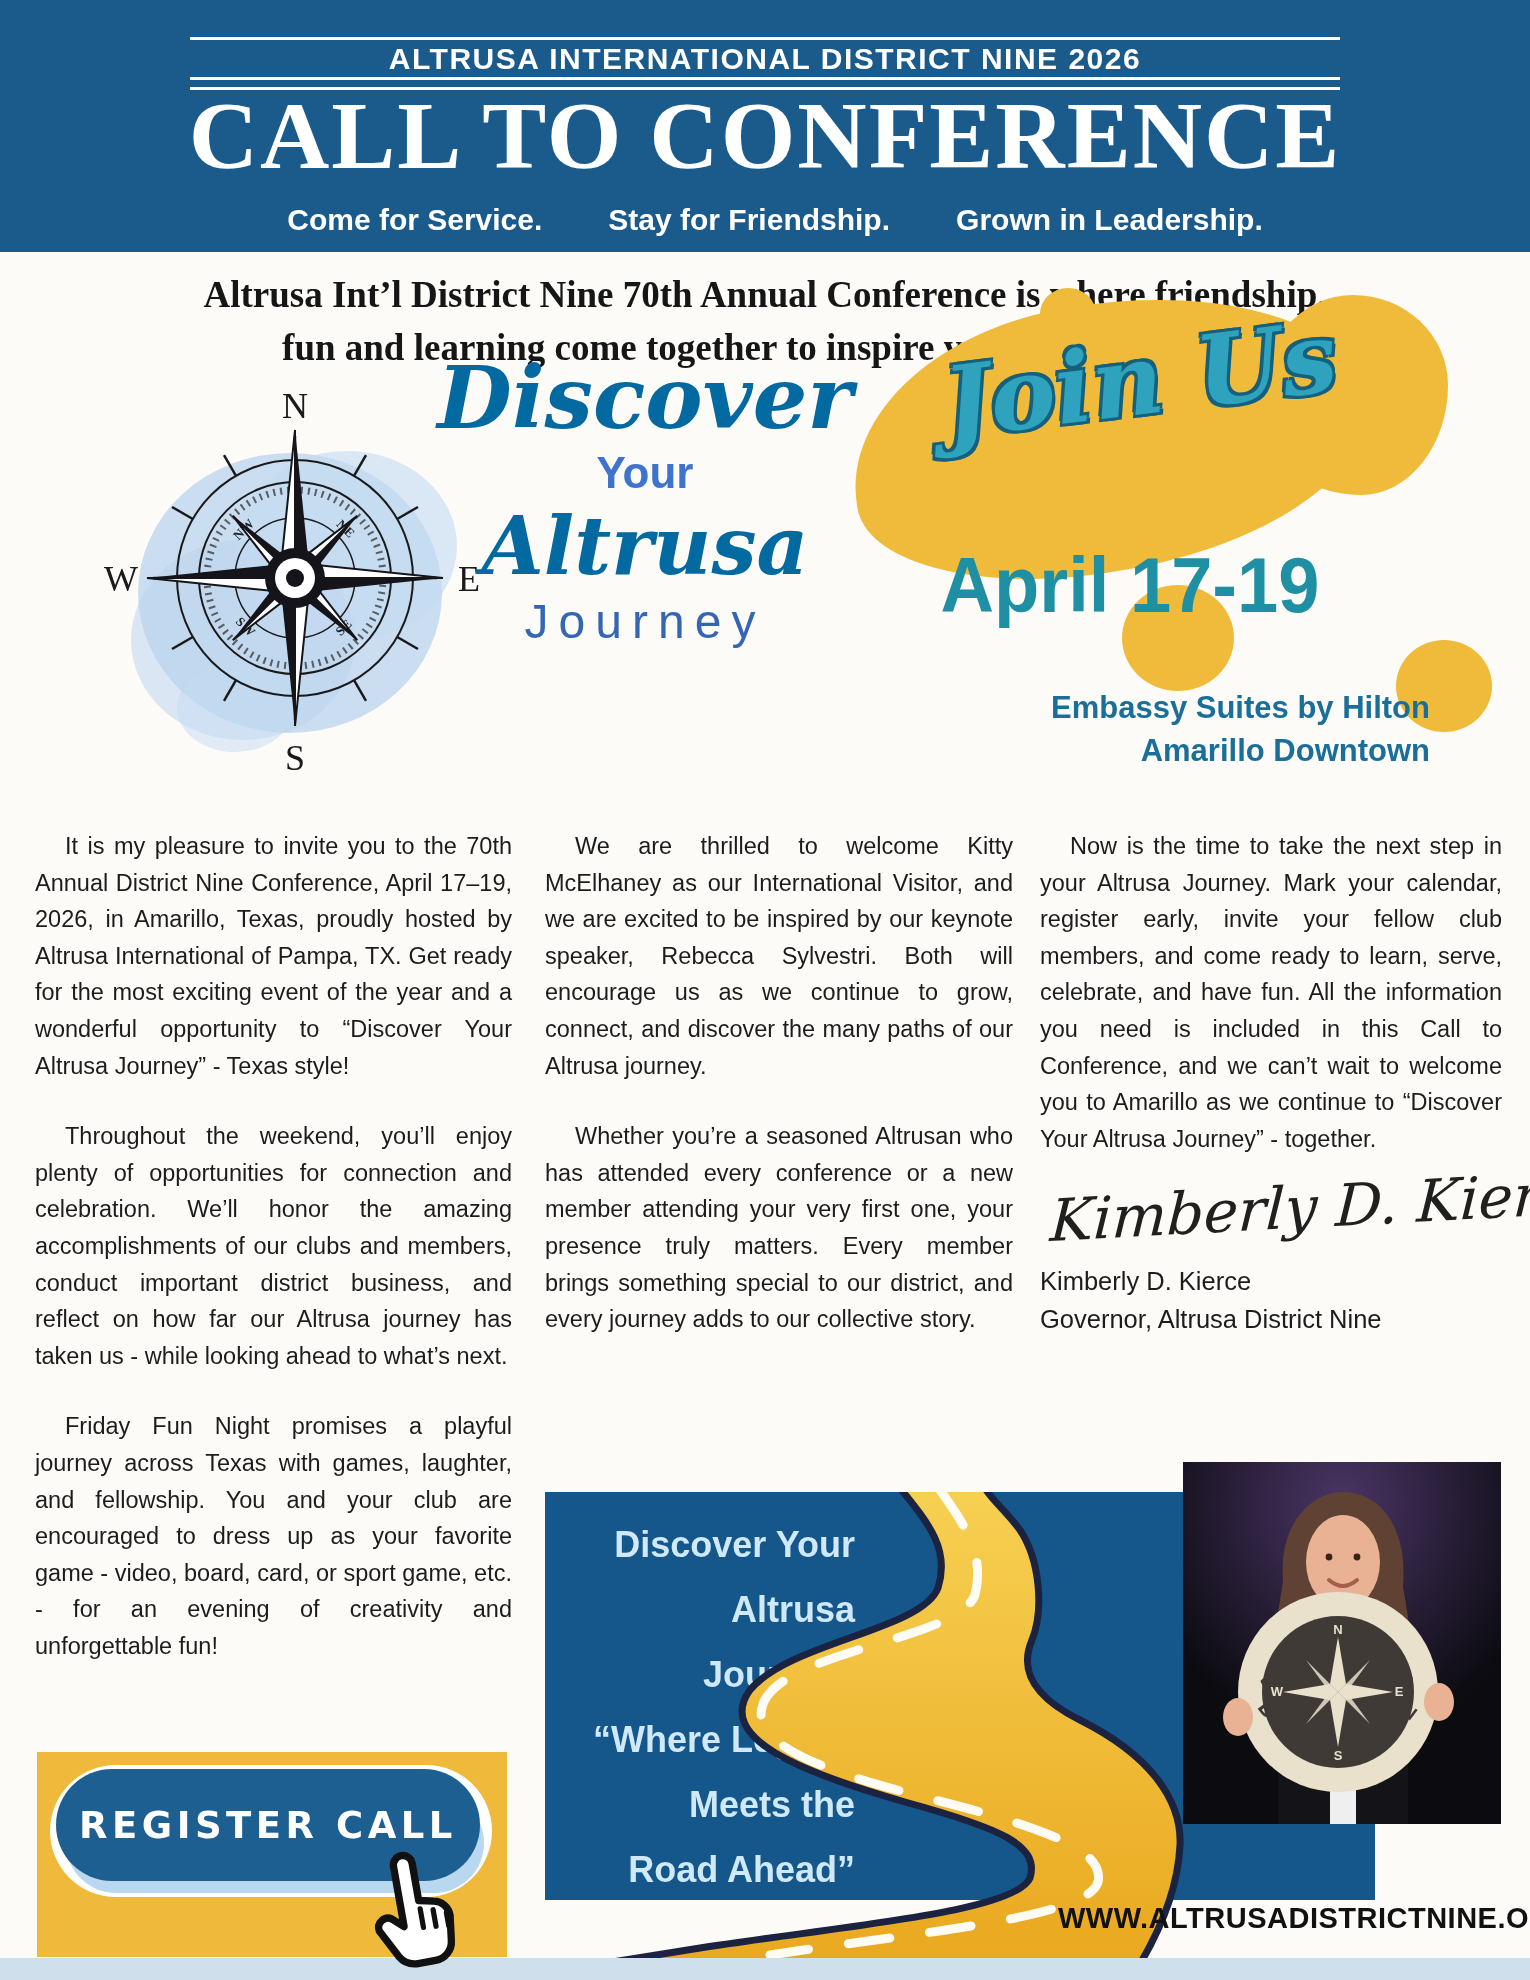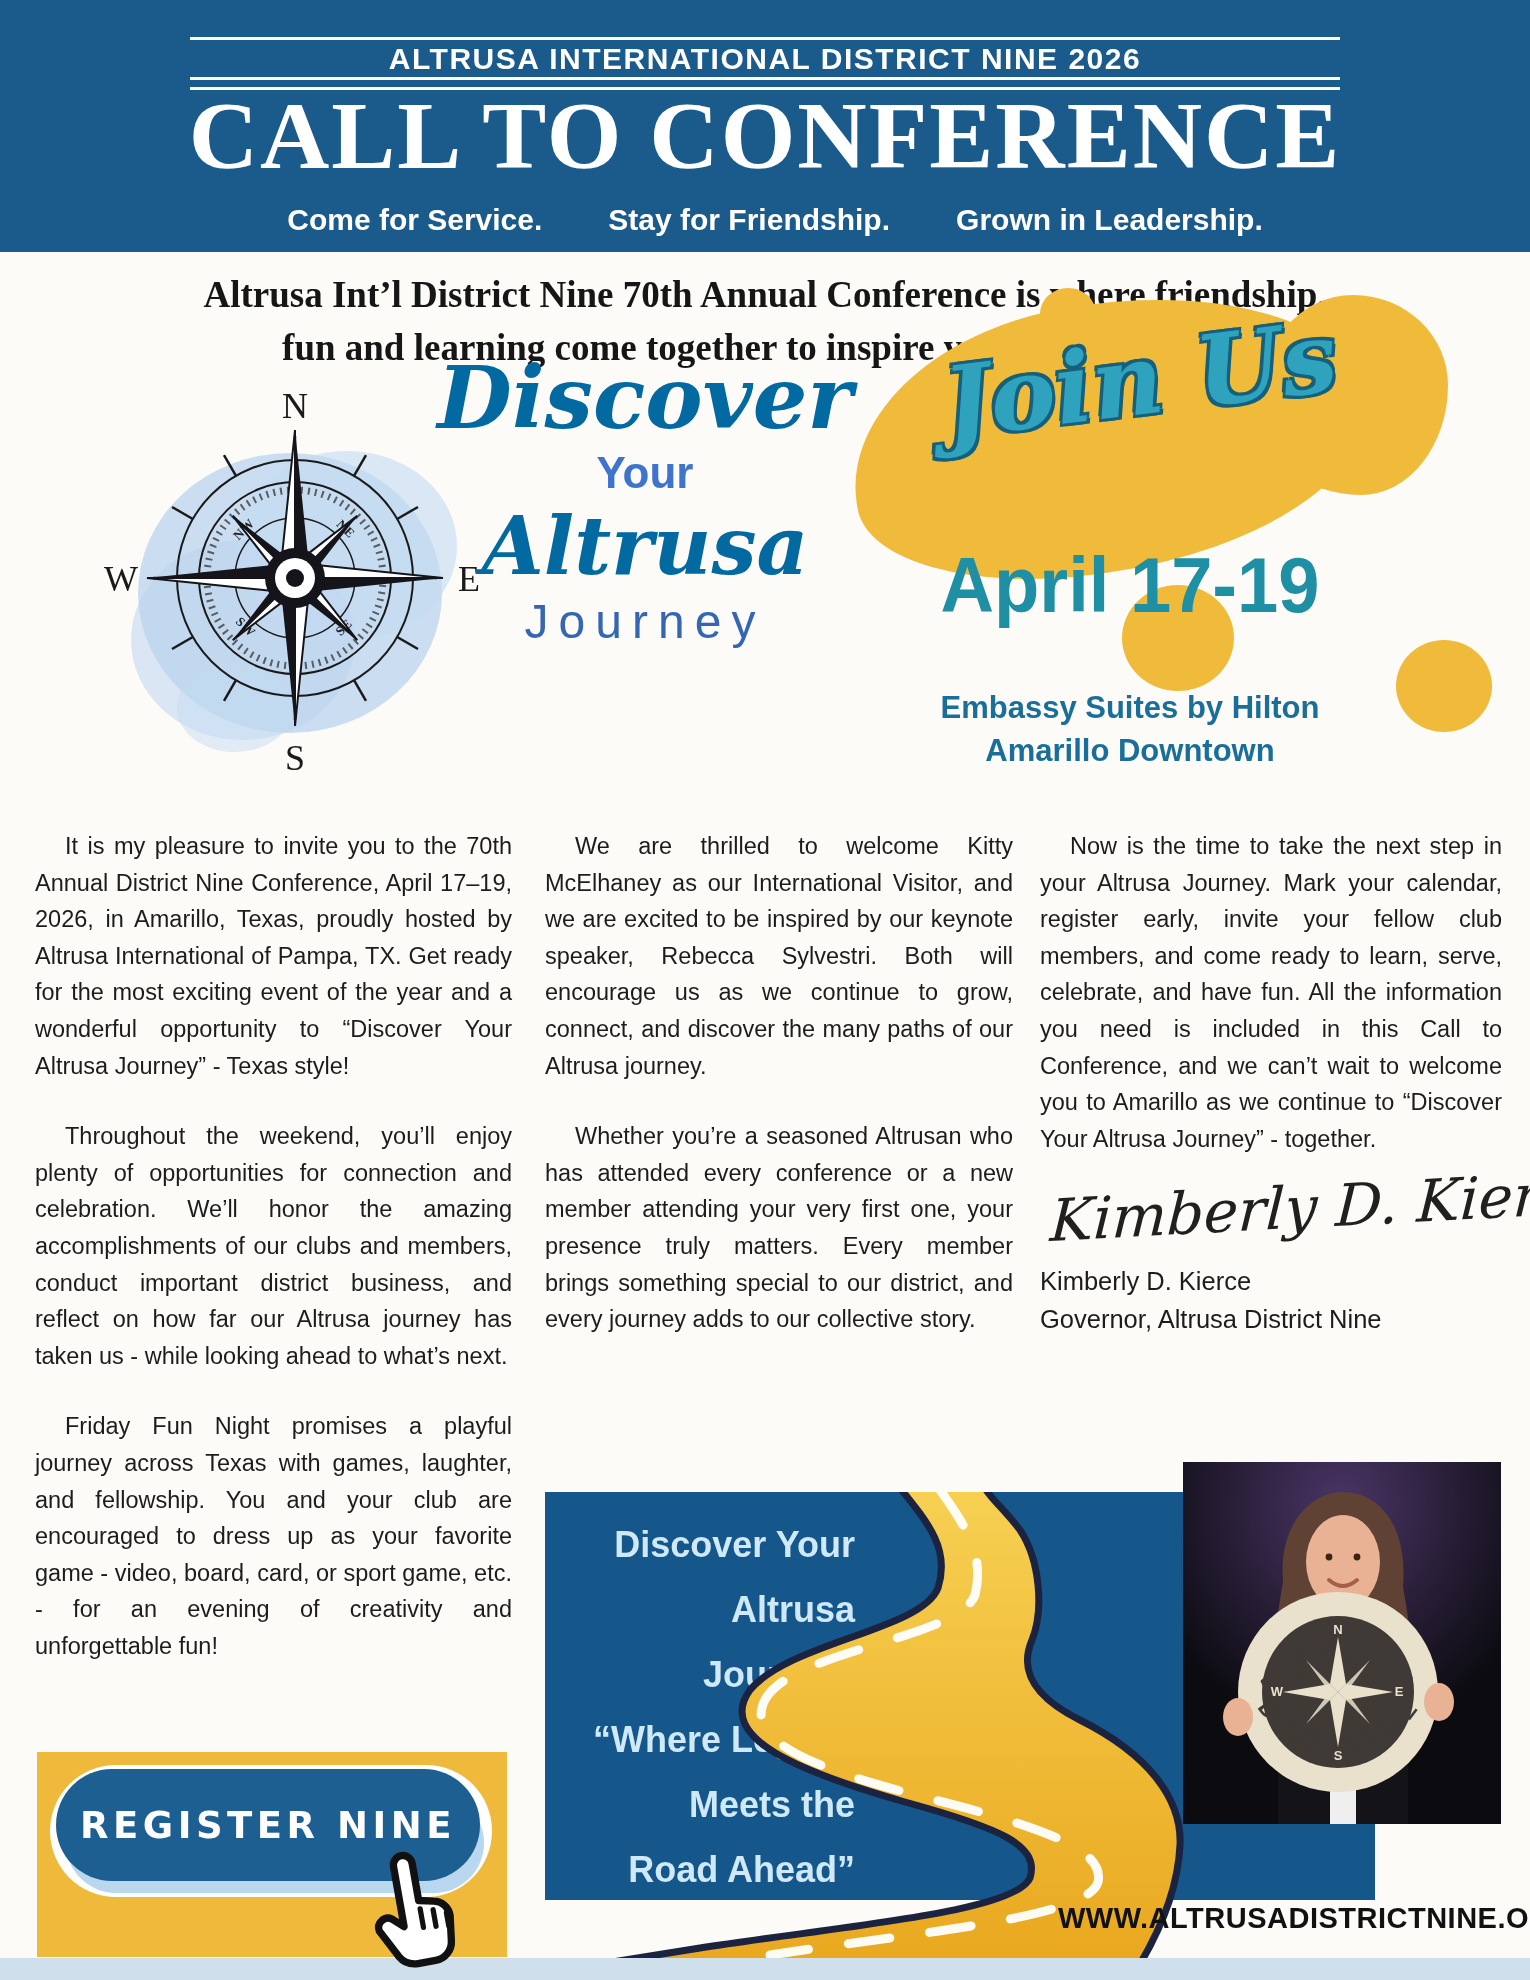--- a/index.html
+++ b/index.html
@@ -37,21 +37,21 @@
   .blob2{left:1258px;top:295px;width:190px;height:200px;border-radius:50% 50% 46% 54%/55% 45% 55% 45%;}
   .blob3{left:1122px;top:585px;width:112px;height:106px;border-radius:50%;}
   .blob4{left:1396px;top:640px;width:96px;height:92px;border-radius:50%;}
   .blob5{left:1040px;top:288px;width:56px;height:52px;border-radius:50%;}
   .join-script{position:absolute;left:860px;top:322px;width:560px;text-align:center;
          font-family:"DejaVu Serif","Liberation Serif",serif;font-style:italic;font-weight:bold;
          font-size:98px;color:#2fa3bd;transform:rotate(-7deg);
          text-shadow:-3px 3px 0 #15607c,3px -3px 0 #15607c,3px 3px 0 #15607c,-3px -3px 0 #15607c;}
   .join-dates{position:absolute;left:830px;top:540px;width:600px;text-align:center;
          font-size:78px;font-weight:bold;color:#1f8fa3;transform:scaleX(.95);letter-spacing:0px;}
-  .venue{position:absolute;left:830px;width:600px;text-align:center;font-size:31px;font-weight:bold;
+  .venue{position:absolute;left:830px;width:600px;text-align:right;font-size:31px;font-weight:bold;
          color:#1a6f9a;}
   .venue1{top:690px;}
   .venue2{top:733px;}
   
   .col{position:absolute;top:828px;text-align:justify;color:#1c1c1c;font-size:23.5px;
        line-height:36.6px;}
   .col p{margin:0 0 34px 0;text-indent:30px;}
   .col1{left:35px;width:477px;}
   .col2{left:545px;width:468px;}
   .col3{left:1040px;width:462px;}
@@ -284,21 +284,21 @@
       </g>
       <ellipse cx="55" cy="255" rx="15" ry="19" fill="#e9b294"></ellipse>
       <ellipse cx="256" cy="240" rx="15" ry="19" fill="#e9b294"></ellipse>
     </g>
   </svg>
 
   <div class="register-box">
     <div class="reg-wrap">
       <div class="reg-white"></div>
       <div class="reg-shadow"></div>
-      <div class="reg-btn">REGISTER NINE</div>
+      <div class="reg-btn">REGISTER CALL</div>
     </div>
   </div>
 
   <svg class="hand" width="105" height="130" viewBox="0 0 100 122">
     <path d="M 38,14 a 9,9 0 0 1 18,0 l 0,36 14,3 a 16,16 0 0 1 13,16 l -3,24 a 18,18 0 0 1 -18,16 l -17,0 a 20,20 0 0 1 -17,-10 L 14,72 a 9,9 0 0 1 14,-9 l 10,9 z" fill="#ffffff" stroke="#111" stroke-width="7" stroke-linejoin="round"></path>
     <g stroke="#111" stroke-width="5" stroke-linecap="round">
       <line x1="56" y1="58" x2="56" y2="76"></line>
       <line x1="68" y1="61" x2="68" y2="77"></line>
       <line x1="80" y1="66" x2="80" y2="79"></line>
     </g>

